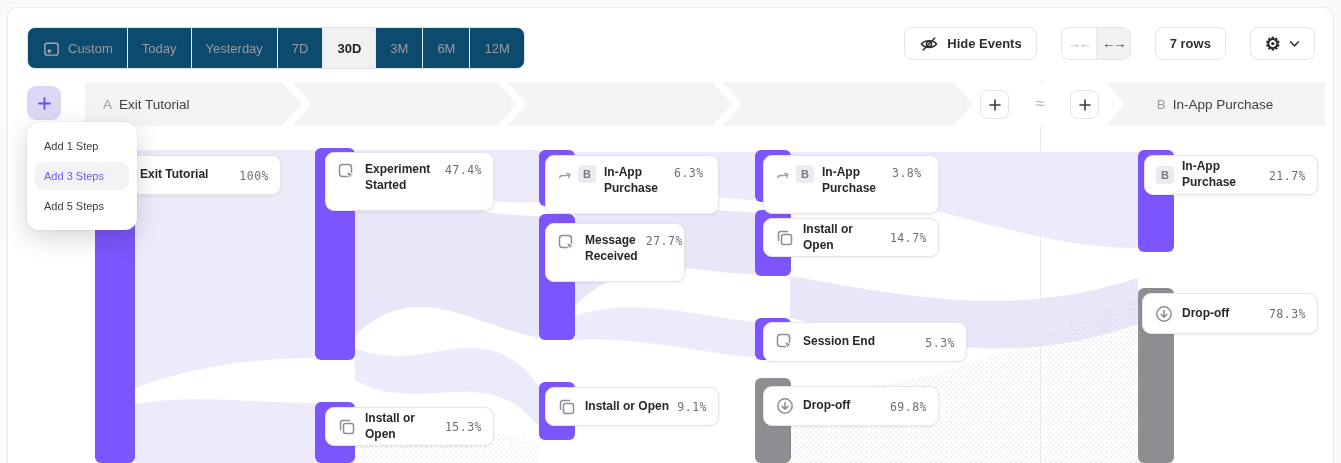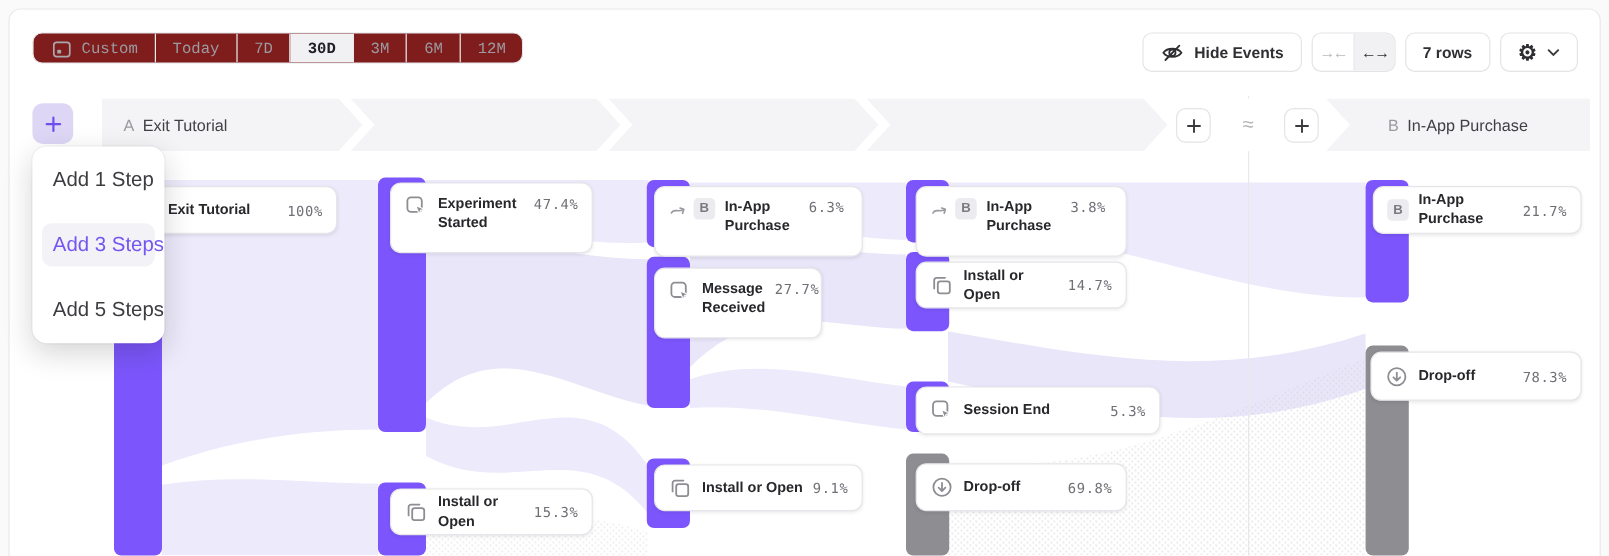--- a/index.html
+++ b/index.html
@@ -2,27 +2,27 @@
 <html><head>
 <meta charset="utf-8">
 <style>
   * { margin:0; padding:0; box-sizing:border-box; }
   html,body { width:1341px; height:463px; overflow:hidden; background:#fafafa;
     font-family:"Liberation Sans", sans-serif; }
   .card { position:absolute; left:7px; top:7px; width:1327px; height:470px;
     background:#fff; border:1px solid #e9e9ec; border-radius:10px; }
 
   
-  .date-seg { position:absolute; left:27px; top:27px; height:26px; display:flex;
-    border:1px solid #e4e4e7; border-radius:8px; background:#7f1d1d; overflow:hidden; z-index:5;font-family:Liberation Mono, monospace; }
+  .date-seg { position:absolute; left:27px; top:27px; height:42px; display:flex;
+    border:1px solid #e4e4e7; border-radius:8px; background:#0c4a6e; overflow:hidden; z-index:5; }
   .date-seg .seg { display:flex; align-items:center; gap:7px; padding:0 14px;
     font-size:13px; color:#9b9ba1; border-right:1px solid #ebebee; cursor:pointer; white-space:nowrap; }
   .date-seg .seg:last-child { border-right:none; }
   .date-seg .seg.active { background:#f1f1f3; color:#222226; font-weight:700; }
-  .right-tools { position:absolute; right:26px; top:27px; display:flex; gap:8px; z-index:5;text-align:right; }
+  .right-tools { position:absolute; right:26px; top:27px; display:flex; gap:24px; z-index:5;text-align:right; }
   .tool-btn { height:33px; display:flex; align-items:center; gap:8px; padding:0 14px;
     border:1px solid #e4e4e7; border-radius:8px; background:#fff; font-size:13px;
     color:#2f2f33; font-weight:600; cursor:pointer; white-space:nowrap; }
   .arrow-seg { height:33px; display:flex; border:1px solid #e4e4e7; border-radius:8px;
     overflow:hidden; background:#fff; }
   .arrow-seg .cell { width:34px; display:flex; align-items:center; justify-content:center;
     font-size:13px; letter-spacing:-2px; cursor:pointer; }
   .arrow-seg .cell.disabled { color:#b6b6bc; }
   .arrow-seg .cell.active { background:#f1f1f3; color:#2f2f33; border-left:1px solid #e9e9ec; }
   .gear-glyph { font-size:18px; line-height:1; color:#2f2f33; }
@@ -54,24 +54,24 @@
   .node .val { font-family:"DejaVu Sans Mono", monospace; font-size:11.5px; color:#6f6f76;
     letter-spacing:0.5px; padding-top:1px; white-space:nowrap; }
   .node .nicon { flex:0 0 auto; display:flex; align-items:center; gap:5px; padding-top:0px; }
   .b-badge { width:18px; height:18px; border-radius:4px; background:#ececf0; color:#7a7a82;
     font-size:11px; font-weight:700; display:flex; align-items:center; justify-content:center; }
 
   
   .menu { position:absolute; left:27px; top:122px; width:110px; background:#fff; border-radius:12px;
     box-shadow:0 8px 24px rgba(20,20,30,0.18), 0 0 0 1px rgba(20,20,30,0.04);
     padding:10px 8px; z-index:50; }
-  .menu .mi { padding:8px 9px; font-size:17px; color:#3c3c41; border-radius:8px;
+  .menu .mi { padding:8px 9px; font-size:11px; color:#3c3c41; border-radius:8px;
     cursor:pointer; white-space:nowrap; }
   .menu .mi.hl { background:#f3f2f7; color:#7456f1; }
-  .menu .mi + .mi { margin-top:18px; }
+  .menu .mi + .mi { margin-top:2px; }
 
   svg.ic { display:block; }
 </style>
 </head>
 <body>
 
 <div class="card"></div>
 
 <svg class="links-svg" width="1256" height="337" viewBox="0 0 1256 337">
   <defs>
@@ -145,20 +145,23 @@
     <svg class="ic" width="19" height="19" viewBox="0 0 20 20">
       <rect x="3" y="4.5" width="14" height="12.5" rx="2.5" fill="none" stroke="#a7a7ad" stroke-width="1.5"></rect>
       <rect x="6" y="11" width="3.4" height="3.4" rx="0.8" fill="#a7a7ad"></rect>
     </svg>
     <span>Custom</span>
   </div>
   <div class="seg">
       <span>Today</span>
     </div>
   <div class="seg">
+      <span>Yesterday</span>
+    </div>
+  <div class="seg">
       <span>7D</span>
     </div>
   <div class="seg active">
       <span>30D</span>
     </div>
   <div class="seg">
       <span>3M</span>
     </div>
   <div class="seg">
       <span>6M</span>

